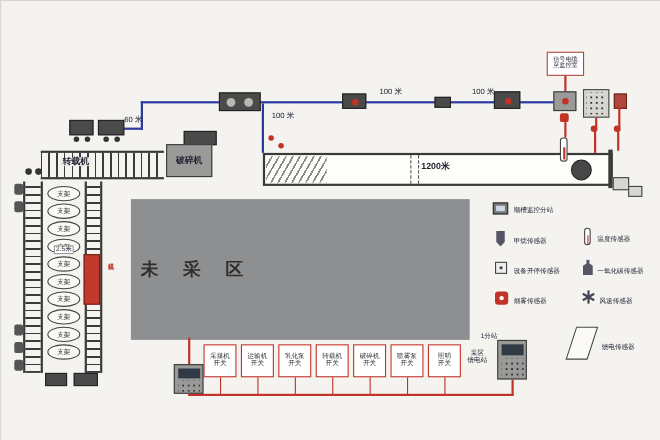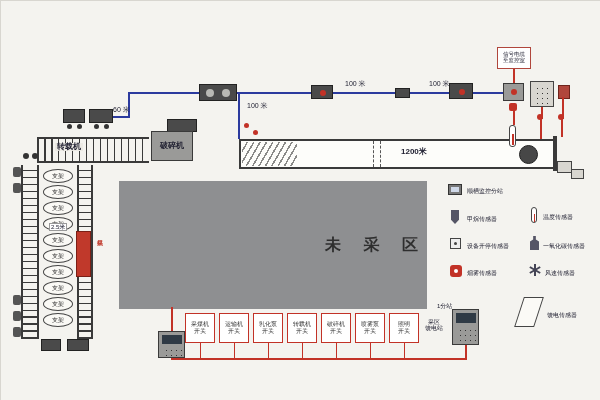--- a/index.html
+++ b/index.html
@@ -21,21 +21,21 @@
   .dash{border-left:1.5px dashed #555;}
   .oval{background:#faf9f5;border:1.2px solid #444;border-radius:50%;box-sizing:border-box;
     display:flex;align-items:center;justify-content:center;font-size:6px;color:#333;}
   .swbox{background:#fff;border:1px solid #c23227;box-sizing:border-box;display:flex;flex-direction:column;
     align-items:center;justify-content:center;font-size:6px;color:#333;line-height:1.1;text-align:center;}
   .dot{border-radius:50%;}
   .screen{background:#2f3a45;}
   .legend-lbl{font-size:6px;color:#223;white-space:nowrap;}
   .para{background:#fbfaf6;border:1.5px solid #444;transform:skewX(-18deg);box-sizing:border-box;}
   .thermo{background:#fff;border:1px solid #444;border-radius:3px;box-sizing:border-box;}
-  .grayarea{background:#8e8f91;display:flex;align-items:center;justify-content:flex-end;}
+  .grayarea{background:#8e8f91;display:flex;align-items:center;justify-content:flex-start;}
   .areatxt{font-size:16px;letter-spacing:9px;color:#2e2e2e;font-weight:bold;padding-left:9px;}
   .vtext{writing-mode:vertical-rl;text-orientation:upright;}
   .dotgrid{background-image:radial-gradient(#333 0.8px,transparent 0.9px);background-size:5px 5px;background-position:2px 2px;}
   .fanbar{background:#445;}
 </style>
 </head>
 <body>
 
 <div id="canvas">
 
@@ -73,21 +73,21 @@
 
   <div class="abs dev" style="left:166px;top:118px;width:30px;height:13px"></div>
   <div class="abs panel" style="left:150px;top:130px;width:42px;height:30px;display:flex;align-items:center;justify-content:center">
     <span class="lbl f8" style="font-weight:bold">破碎机</span>
   </div>
 
   <div class="abs belt" style="left:238px;top:138px;width:318px;height:30px"></div>
   <div class="abs hatch" style="left:241px;top:141px;width:55px;height:24px"></div>
   <div class="abs dash" style="left:372px;top:140px;height:26px"></div>
   <div class="abs dash" style="left:379px;top:140px;height:26px"></div>
-  <div class="abs lbl f8" style="left:400px;top:147px;font-weight:bold">1200米</div>
+  <div class="abs lbl f8" style="left:382px;top:147px;font-weight:bold">1200米</div>
   <div class="abs" style="left:552px;top:135px;width:4px;height:35px;background:#3a3a3a"></div>
 
   <div class="abs dot" style="left:243px;top:122px;width:5px;height:5px;background:#c23227"></div>
   <div class="abs dot" style="left:252px;top:129px;width:5px;height:5px;background:#c23227"></div>
 
   <div class="abs" style="left:496px;top:46px;width:34px;height:22px;background:#fff;border:1px solid #b0463c;box-sizing:border-box;display:flex;flex-direction:column;align-items:center;justify-content:center">
     <span class="lbl" style="font-size:5.5px">信号电缆</span>
     <span class="lbl" style="font-size:5.5px">至监控室</span>
   </div>
   <div class="abs red" style="left:512px;top:68px;width:1.5px;height:14px"></div>

